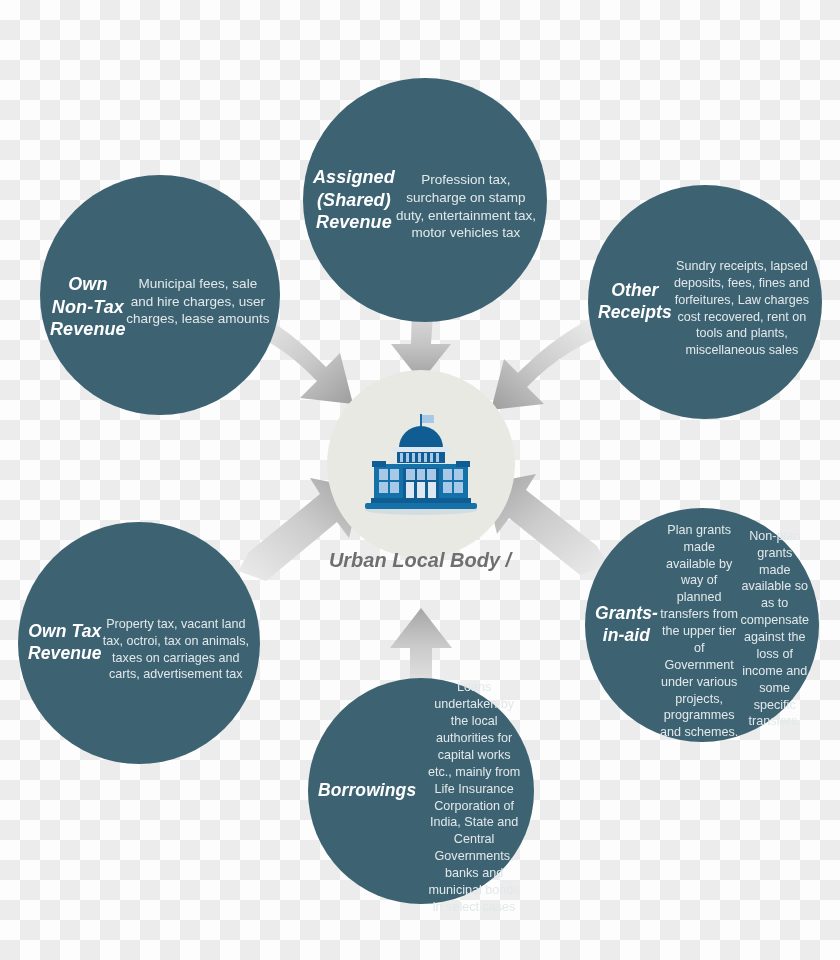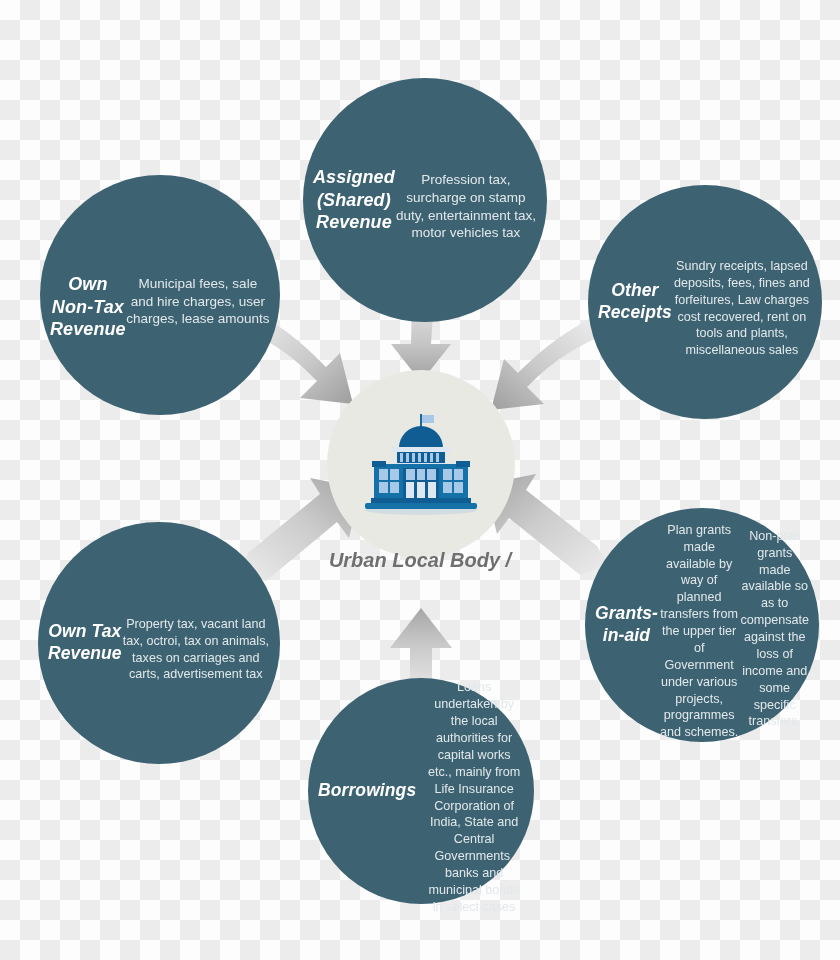--- a/index.html
+++ b/index.html
@@ -46,21 +46,21 @@
     color:#e2e8ea;
     margin-top:13px;
   }
   .node .body.second { margin-top:8px; }
   .node.small .body { font-size:12.6px; line-height:1.34; }
 
   
   #n-assigned   { left:303px; top:78px;  width:244px; height:244px; }
   #n-nontax     { left:40px;  top:175px; width:240px; height:240px; }
   #n-other      { left:588px; top:185px; width:234px; height:234px; }
-  #n-owntax     { left:38px;  top:522px; width:242px; height:242px;justify-content:space-between; }
+  #n-owntax     { left:18px;  top:522px; width:242px; height:242px;justify-content:space-between; }
   #n-grants     { left:585px; top:508px; width:234px; height:234px; }
   #n-borrowings { left:308px; top:678px; width:226px; height:226px;gap:8px; }
 
   #n-assigned .title { font-size:18px; }
   #n-nontax   .title { font-size:18px;margin-top:24px; }
 
   
   #hub {
     position:absolute;
     left:327px; top:370px;

